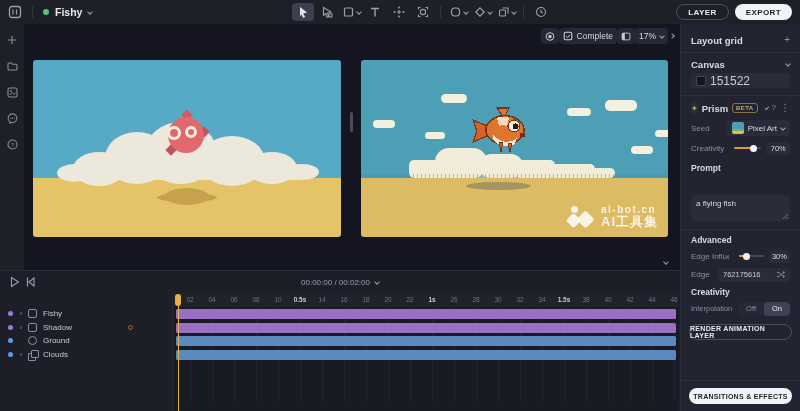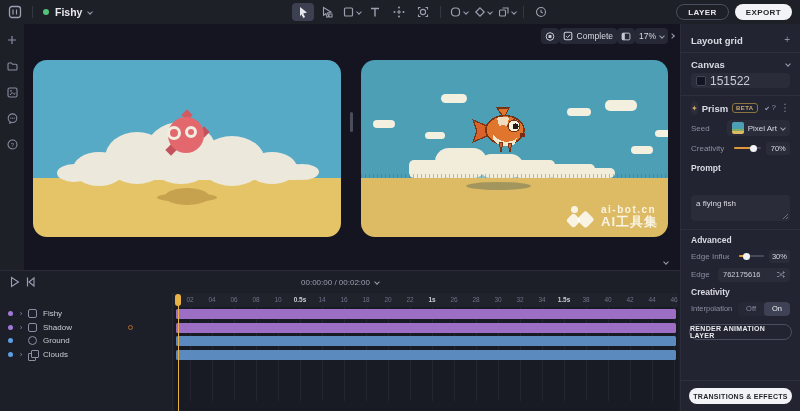--- a/index.html
+++ b/index.html
@@ -28,21 +28,21 @@
   .leftrail { position:absolute; left:0; top:24px; width:24px; height:246px; background:#1e2028; display:flex; flex-direction:column; align-items:center; padding-top:8px; gap:10px; z-index:20; }
   .rbtn { width:16px; height:16px; display:flex; align-items:center; justify-content:center; color:#878ca0; }
 
   
   .canvas-area { position:absolute; left:24px; top:24px; width:656px; height:246px; background:#151522; overflow:hidden; }
   .canvas-controls { position:absolute; right:6px; top:4px; display:flex; align-items:center; gap:0; z-index:5; }
   .cbtn { height:16px; background:#262836; border-radius:4px; display:flex; align-items:center; justify-content:center; padding:0 4px; gap:4px; color:#c9ccd6; }
   .cbtn.square { width:18px; }
   .cbtn .lbl { font-size:8.5px; color:#d8dae2; }
 
-  .artboard { position:absolute; top:36px; width:308px; height:177px; overflow:hidden; border-radius:14px; }
+  .artboard { position:absolute; top:36px; width:308px; height:177px; overflow:hidden; border-radius:3px; }
   .artboard .sky { position:absolute; left:0; top:0; right:0; height:118px; }
   .artboard .sand { position:absolute; left:0; top:118px; right:0; bottom:0; }
   .cl { position:absolute; background:#ece9dc; border-radius:50%; }
   .cl2 { position:absolute; background:#f4f0df; border-radius:5px; }
   .gap-handle { position:absolute; left:326px; top:88px; width:3px; height:20px; border-radius:2px; background:#4a4d5c; }
   .collapse-ic { position:absolute; right:12px; bottom:6px; }
 
   
   .fishL-body { position:absolute; left:135px; top:57px; width:36px; height:36px; background:#e2686d; border-radius:50%; }
   .fishL-eye { position:absolute; border-radius:50%; background:#e2686d; border:3px solid #f1eee1; }

